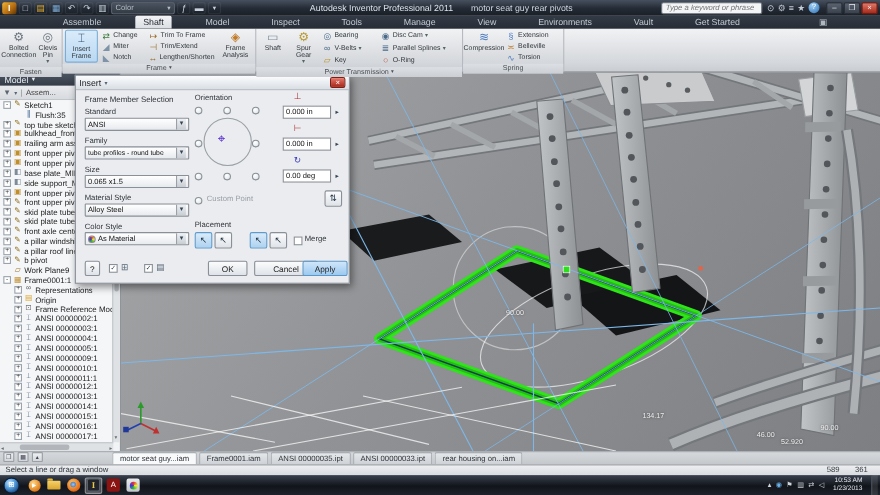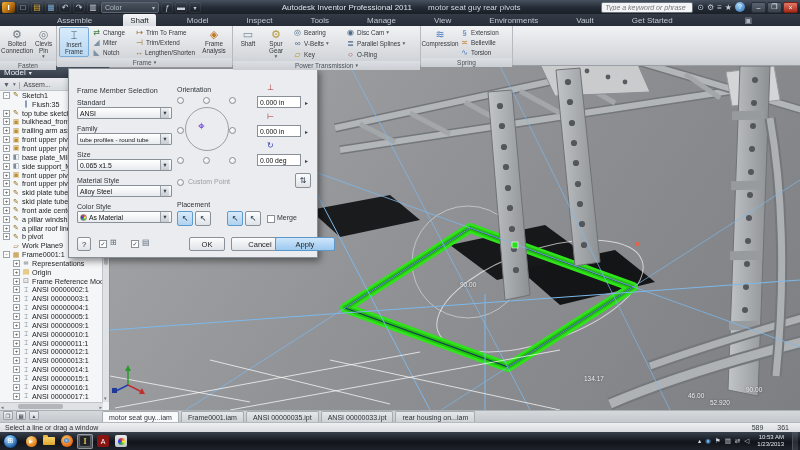--- a/index.html
+++ b/index.html
@@ -744,20 +744,25 @@
     </svg>
 
     <span class="dim" style="left:350px;top:215px">90.00</span>
     <span class="dim" style="left:474px;top:309px">134.17</span>
     <span class="dim" style="left:578px;top:326px">46.00</span>
     <span class="dim" style="left:600px;top:333px">52.920</span>
     <span class="dim" style="left:636px;top:320px">90.00</span>
   </div>
 
   <div class="dialog">
+    <div class="dtitle">
+      <span>Insert</span>
+      <span style="font-size:5.5px;color:#567">▾</span>
+      <span class="dclose">×</span>
+    </div>
 
     <span class="dlabel" style="left:8px;top:17px;font-size:7.2px">Frame Member Selection</span>
     <span class="dlabel" style="left:8px;top:30px">Standard</span>
     <div class="dcombo" style="left:8px;top:38px">
       <span>ANSI</span>
       <span class="car">▼</span>
     </div>
     <span class="dlabel" style="left:8px;top:56px">Family</span>
     <div class="dcombo" style="left:8px;top:64px">
       <span style="font-size:6.2px">tube profiles - round tube</span>
@@ -829,21 +834,21 @@
     <span class="chk" style="left:198px;top:146px"></span>
     <span class="dlabel" style="left:208px;top:145px">Merge</span>
 
     <div class="dbtn" style="left:8px;top:168px;width:14px">?</div>
     <span class="chk" style="left:30px;top:171px">✓</span>
     <span class="dico" style="left:41px;top:170px;color:#5a6a7a">⊞</span>
     <span class="chk" style="left:62px;top:171px">✓</span>
     <span class="dico" style="left:73px;top:170px;color:#5a6a7a">▤</span>
     <div class="dbtn" style="left:120px;top:168px;width:36px">OK</div>
     <div class="dbtn" style="left:162px;top:168px;width:58px">Cancel</div>
-    <div class="dbtn apply" style="left:206px;top:168px;width:60px">Apply</div>
+    <div class="dbtn apply" style="left:206px;top:168px;width:41px">Apply</div>
   </div>
 
   <div class="doctabs">
     <span class="wicon" style="position:absolute;left:3px;bottom:1px">❐</span>
     <span class="wicon" style="position:absolute;left:16px;bottom:1px">▦</span>
     <span class="wicon" style="position:absolute;left:29px;bottom:1px">▴</span>
     <div style="display:flex;align-items:flex-end">
 
     <div class="dtab active">motor seat guy...iam</div>
         <div class="dtab">Frame0001.iam</div>

